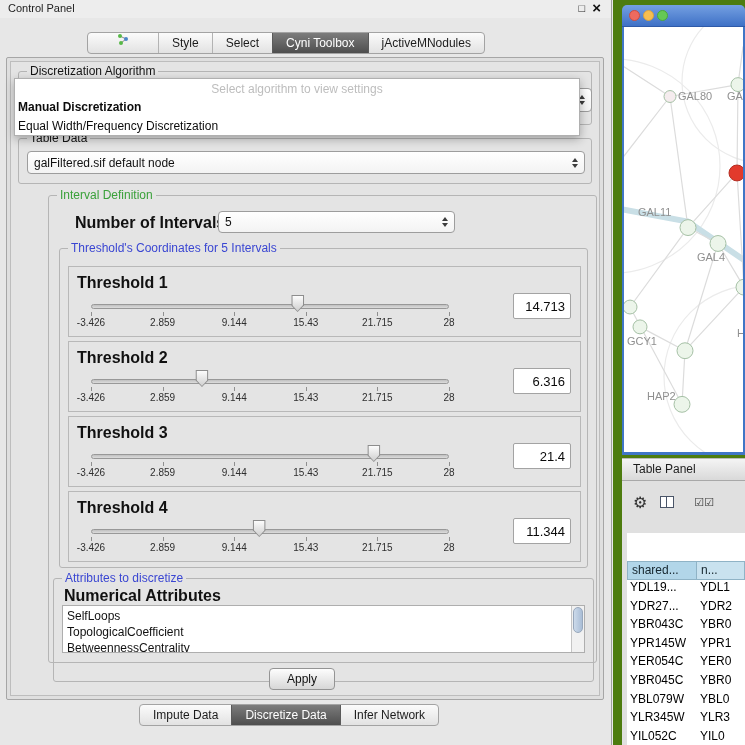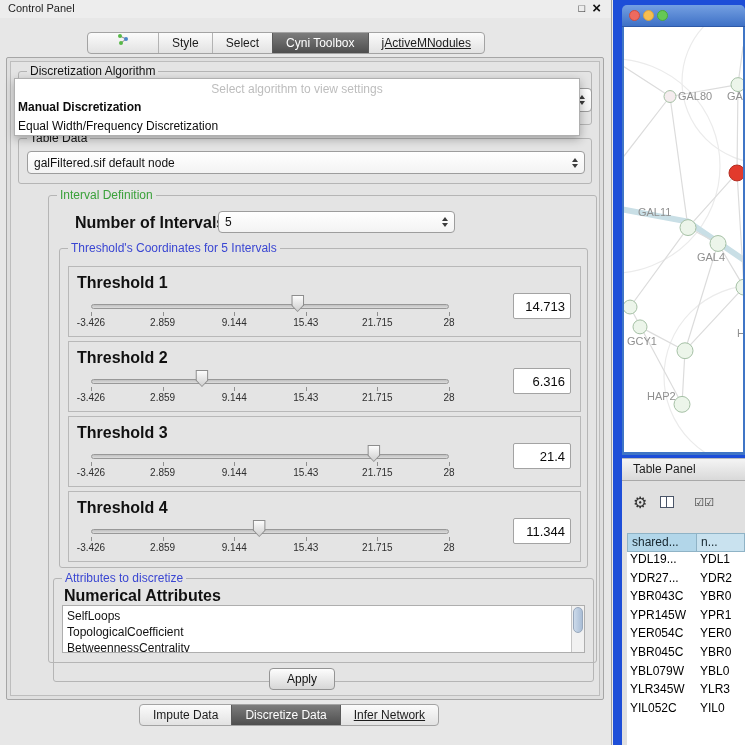--- a/index.html
+++ b/index.html
@@ -14,21 +14,21 @@
   .cp-controls { position:absolute; right:10px; top:1px; display:flex; gap:7px; align-items:center; }
   .float-icon { font-size:11px; color:#222; cursor:default; }
   .close-icon { font-size:15px; font-weight:bold; color:#111; line-height:14px; cursor:default; }
 
   .tabstrip { position:absolute; display:inline-flex; height:22px; border:1px solid #a3a3a3; border-radius:4px; overflow:hidden; background:linear-gradient(#fbfbfb,#e2e2e2); }
   .top-tabs { left:87px; top:32px; }
   .bottom-tabs { left:139px; top:704px; }
   .tab { display:flex; align-items:center; gap:5px; padding:0 13px; font-size:12px; color:#1c1c1c; line-height:20px; border-left:1px solid #b3b3b3; white-space:nowrap; cursor:default; }
   .tab:first-child { border-left:none;flex-direction:column; }
   .tab.selected { background:linear-gradient(#7c7c7c,#4e4e4e); color:#fff; border-left-color:#5a5a5a; }
-  .tab.selected + .tab { border-left-color:#5a5a5a;text-decoration:underline; }
+  .tab.selected + .tab { border-left-color:#5a5a5a; }
   .net-icon svg { display:block; }
 
   .content-outer { position:absolute; left:6px; top:57px; width:598px; height:643px; border:1px solid #a6a6a6; border-radius:2px; background:#dfdfdf; }
   .content-inner { position:absolute; left:3px; top:3px; width:590px; height:635px; border:1px solid #bdbdbd; background:#e4e4e4; }
 
   .group { position:absolute; border:1px solid #b5b5b5; border-radius:3px; }
   .group-title { position:absolute; top:-8px; left:8px; background:#e4e4e4; padding:0 3px; font-size:12px; white-space:nowrap; }
   .group-title.dark { color:#141414;text-align:center; }
   .group-title.green { color:#3aa13a; }
   .group-title.blue { color:#3a46d2;text-align:center; }
@@ -73,38 +73,38 @@
   .attrs-group { left:4px; top:382px; width:541px; height:104px; }
   .attrs-label { position:absolute; left:10px; top:8px; }
   .attr-list { position:absolute; left:8px; right:8px; top:26px; height:48px; background:#fff; border:1px solid #aeaeae; display:flex; overflow:hidden; }
   .attr-items { flex:1; padding:2px 4px 0 4px; font-size:12px; color:#111; line-height:16px; overflow:hidden; }
   .vscrollbar { width:13px; border-left:1px solid #c5c5c5; background:#f1f1f1; position:relative; }
   .vthumb { position:absolute; left:1px; right:1px; top:1px; height:26px; border:1px solid #98a8bc; border-radius:6px; background:linear-gradient(90deg,#ccdaea,#a9bdd6); }
 
   .apply-btn { position:absolute; left:258px; top:606px; width:66px; height:22px; border:1px solid #949494; border-radius:4px; background:linear-gradient(#fdfdfd,#d7d7d7); font-family:"Liberation Sans",sans-serif; font-size:12px; color:#111; }
 
   
-  .right-region { position:absolute; left:613px; top:0; width:132px; height:745px; background:#1d4ed8; }
+  .right-region { position:absolute; left:613px; top:0; width:132px; height:745px; background:#4d7c0f; }
   .network-window { position:absolute; left:9px; top:5px; width:123px; height:450px; border-radius:5px 5px 0 0; overflow:hidden; }
   .net-titlebar { position:relative; height:22px; background:linear-gradient(#74a0e2,#3f71c6); border-bottom:1px solid #2f5aa8; }
   .light { position:absolute; top:5px; width:11px; height:11px; border-radius:50%; }
   .light.red { left:7px; background:#ed6a5f; border:1px solid #c94f44; }
   .light.yellow { left:21px; background:#f6be50; border:1px solid #d6a243; }
   .light.green { left:35px; background:#65c856; border:1px solid #4aa73e; }
   .net-canvas { height:428px; background:#fff; border-left:2px solid #4076c6; border-right:2px solid #4076c6; border-bottom:3px solid #4076c6; }
   .net-canvas svg { width:100%; height:100%; display:block; }
 
   .tp-header { position:absolute; left:9px; top:458px; width:123px; height:23px; background:linear-gradient(#f4f4f4,#d9d9d9); border-top:1px solid #bcbcbc; border-bottom:1px solid #a8a8a8; font-size:12px; color:#1d1d1d; line-height:21px; padding-left:11px; }
   .tp-body { position:absolute; left:9px; top:481px; width:123px; bottom:0; background:#e0e0e0; }
   .tp-toolbar { position:absolute; left:5px; top:8px; right:0; height:26px; display:flex; align-items:center; }
   .gear { font-size:16px; color:#333; margin-left:6px; }
   .colicon { width:14px; height:12px; border:1px solid #4a5568; margin-left:13px; background:linear-gradient(90deg,#fff 0 5px,#4a5568 5px 6px,#fff 6px); }
   .cbicon { font-size:11px; color:#333; margin-left:20px; letter-spacing:0px; }
   .tp-table { position:absolute; left:5px; top:52px; right:0; bottom:0; background:#fff; font-size:12px; }
-  .thead { display:flex; height:19px; }
+  .thead { display:flex; height:19px;margin-top:28px; }
   .hcell { border:1px solid #8fb3c6; padding:1px 0 0 4px; color:#16262e; overflow:hidden; white-space:nowrap; }
   .hcell.c1 { width:70px; background:#b2d6e9; }
   .hcell.c2 { flex:1; background:#c9e2ef; border-left:none; }
   .trow { display:flex; height:18.6px; background:#fff; }
   .trow span { overflow:hidden; white-space:nowrap; padding:0 0 0 3px; color:#000; }
   .trow .c1 { width:70px; }
   .trow .c2 { flex:1; }
 </style>
 </head>
 <body>

